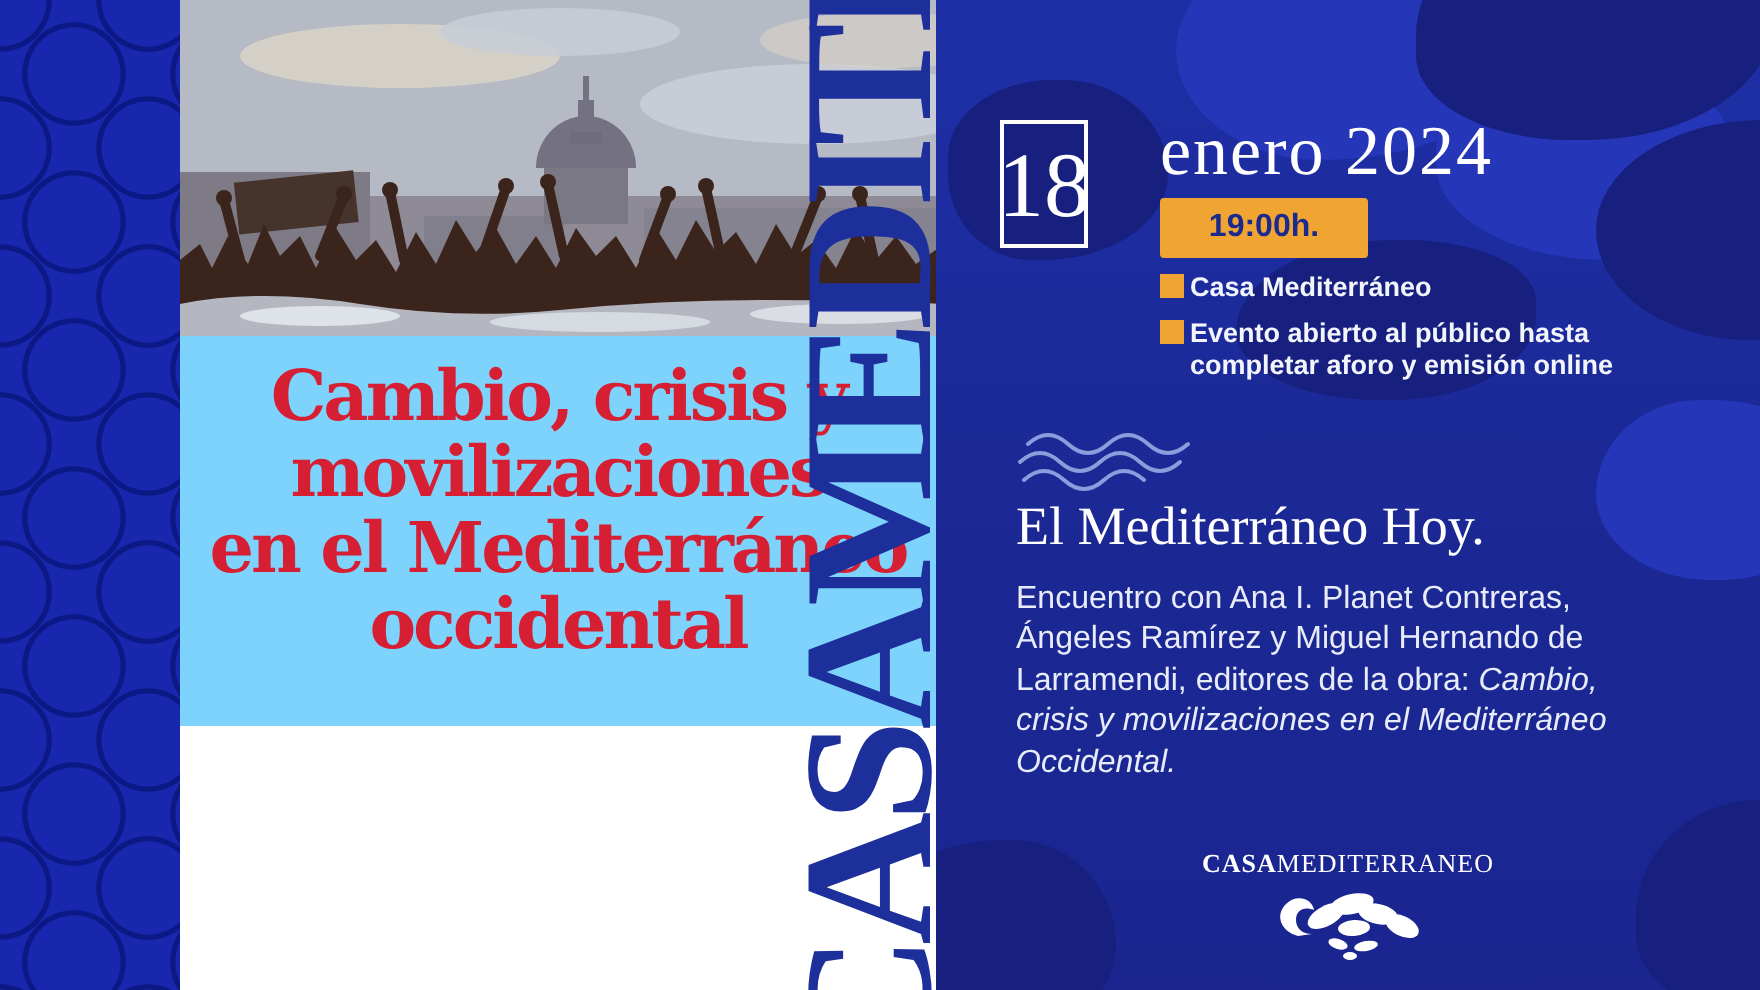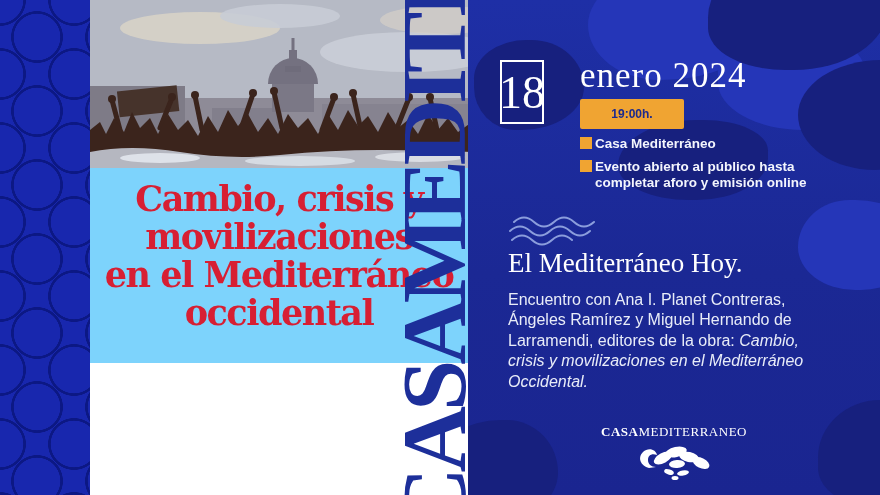--- a/index.html
+++ b/index.html
@@ -43,21 +43,21 @@
   .blob.light{ background:#2536b8; }
 
   .date-box{ position:absolute; left:32px; top:60px; width:44px; height:64px;
              border:2px solid #ffffff; display:flex; align-items:center; justify-content:center;
              font-family:"Liberation Serif", serif; font-size:46px; color:#ffffff; }
   .month-year{ position:absolute; left:112px; top:56px;
                font-family:"Liberation Serif", serif; font-size:35px; color:#ffffff;
                letter-spacing:1px; }
   .time-badge{ position:absolute; left:112px; top:99px; width:104px; height:30px;
                background:#f0a432; border-radius:2px; display:flex; align-items:center;
-               justify-content:center; font-weight:bold; font-size:12px; color:#1b2a8e; }
+               justify-content:center; font-weight:bold; font-size:16px; color:#1b2a8e; }
   .bullet-row{ position:absolute; left:112px; display:flex; gap:3px; }
   .bullet-row .sq{ width:12px; height:12px; background:#f0a432; flex:0 0 auto; margin-top:1px; }
   .bullet-row .txt{ font-size:13.5px; font-weight:bold; color:#f3f5fd; line-height:1.18; }
   .bullet-1{ top:136px; }
   .bullet-2{ top:159px; }
   .bullet-2 .txt{ max-width:218px; }
 
   .waves{ position:absolute; left:40px; top:216px; }
   .session-title{ position:absolute; left:40px; top:248px;
                   font-family:"Liberation Serif", serif; font-size:27px; color:#ffffff; }

